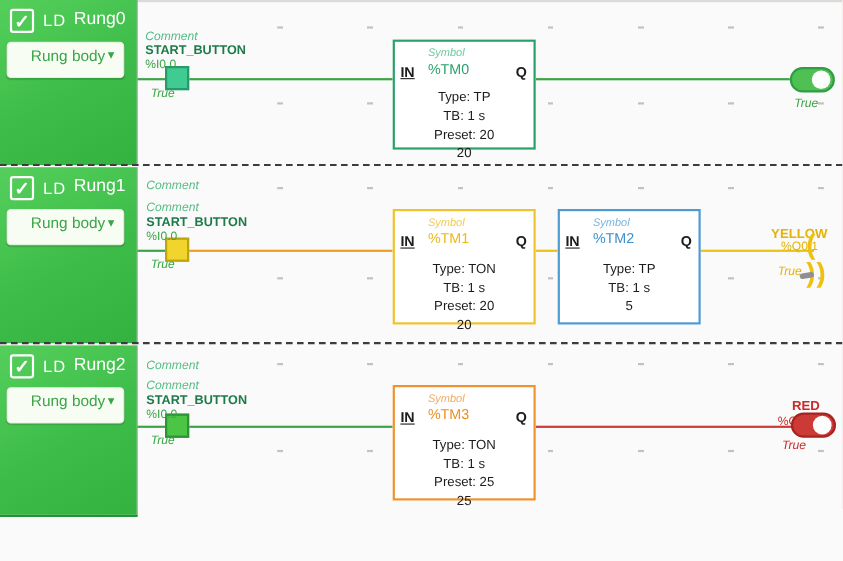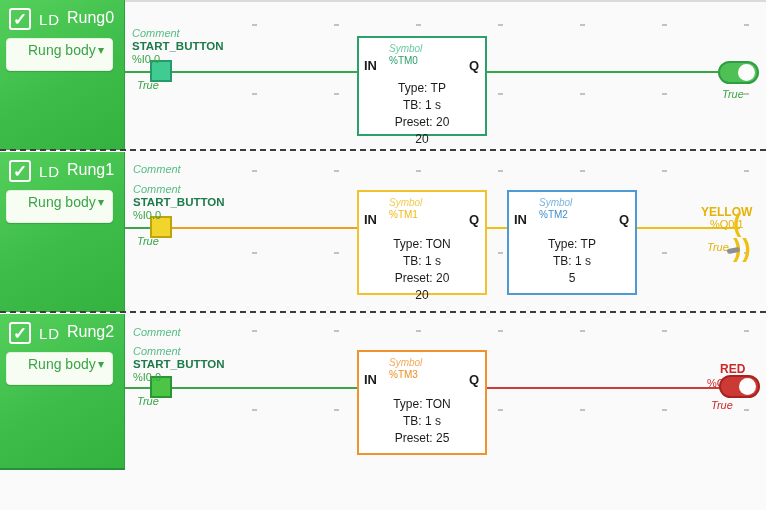--- a/index.html
+++ b/index.html
@@ -19,22 +19,22 @@
   .sym{position:absolute;font-size:11.5px;font-weight:bold;color:#1d7a4a;z-index:3;}
   .addr{position:absolute;font-size:11px;color:#3aa546;z-index:3;}
   .state{position:absolute;font-style:italic;font-size:11px;color:#3aa546;z-index:3;}
 
   .wire{position:absolute;height:2px;z-index:1;}
   .contact{position:absolute;width:22px;height:22px;z-index:2;cursor:pointer;}
 
   
   .tblock{position:absolute;width:130px;background:#ffffff;border:2px solid var(--bc);z-index:2;cursor:pointer;}
   .t-sym{position:absolute;left:30px;top:5px;font-style:italic;font-size:10px;color:var(--lc);}
-  .t-addr{position:absolute;left:30px;top:17px;font-size:10px;color:var(--ac);}
-  .t-in{position:absolute;left:5px;top:20px;font-size:13px;font-weight:bold;color:#1c1c1c;}
+  .t-addr{position:absolute;left:30px;top:17px;font-size:13px;color:var(--ac);}
+  .t-in{position:absolute;left:5px;top:20px;font-size:13px;font-weight:bold;color:#1c1c1c;text-decoration:underline;}
   .t-q{position:absolute;right:6px;top:20px;font-size:13px;font-weight:bold;color:#1c1c1c;}
   .t-body{position:absolute;left:0;right:0;top:42px;text-align:center;font-size:12px;color:#1c1c1c;line-height:17px;}
 
   
   .pill{position:absolute;width:41px;height:23px;border-radius:12px;z-index:3;cursor:pointer;}
   .pill .gloss{position:absolute;right:2px;top:1px;width:17px;height:17px;background:#fdfdfd;border-radius:50%;}
   .coil-name{position:absolute;font-size:12px;font-weight:bold;z-index:3;}
   .coil-addr{position:absolute;font-size:11px;z-index:2;}
   .coil-state{position:absolute;font-size:11px;font-style:italic;z-index:3;}
   .parens{position:absolute;font-size:25px;font-weight:bold;letter-spacing:1px;z-index:3;cursor:pointer;line-height:25px;}
@@ -165,20 +165,21 @@
 
   <div class="tblock" style="left:357px;top:350px;height:105px;--bc:#f0932f;--lc:#f2a95e;--ac:#ee8c1f">
     <div class="t-sym">Symbol</div>
     <div class="t-addr">%TM3</div>
     <div class="t-in">IN</div>
     <div class="t-q">Q</div>
     <div class="t-body" style="top:44px">
       <div>Type: TON</div>
       <div>TB: 1 s</div>
       <div>Preset: 25</div>
+      <div>25</div>
     </div>
   </div>
 
   <div class="wire" style="left:487px;top:387px;width:235px;background:#cd3a37"></div>
   <div class="coil-name" style="left:720px;top:362px;color:#cc2929">RED</div>
   <div class="coil-addr" style="left:707px;top:377px;color:#cc2929">%Q0.2</div>
   <div class="pill" style="left:719px;top:375px;background:#cc3a36;border:2px solid #a8221f">
     <div class="gloss"></div>
   </div>
   <div class="coil-state" style="left:711px;top:399px;color:#cc2929">True</div>

